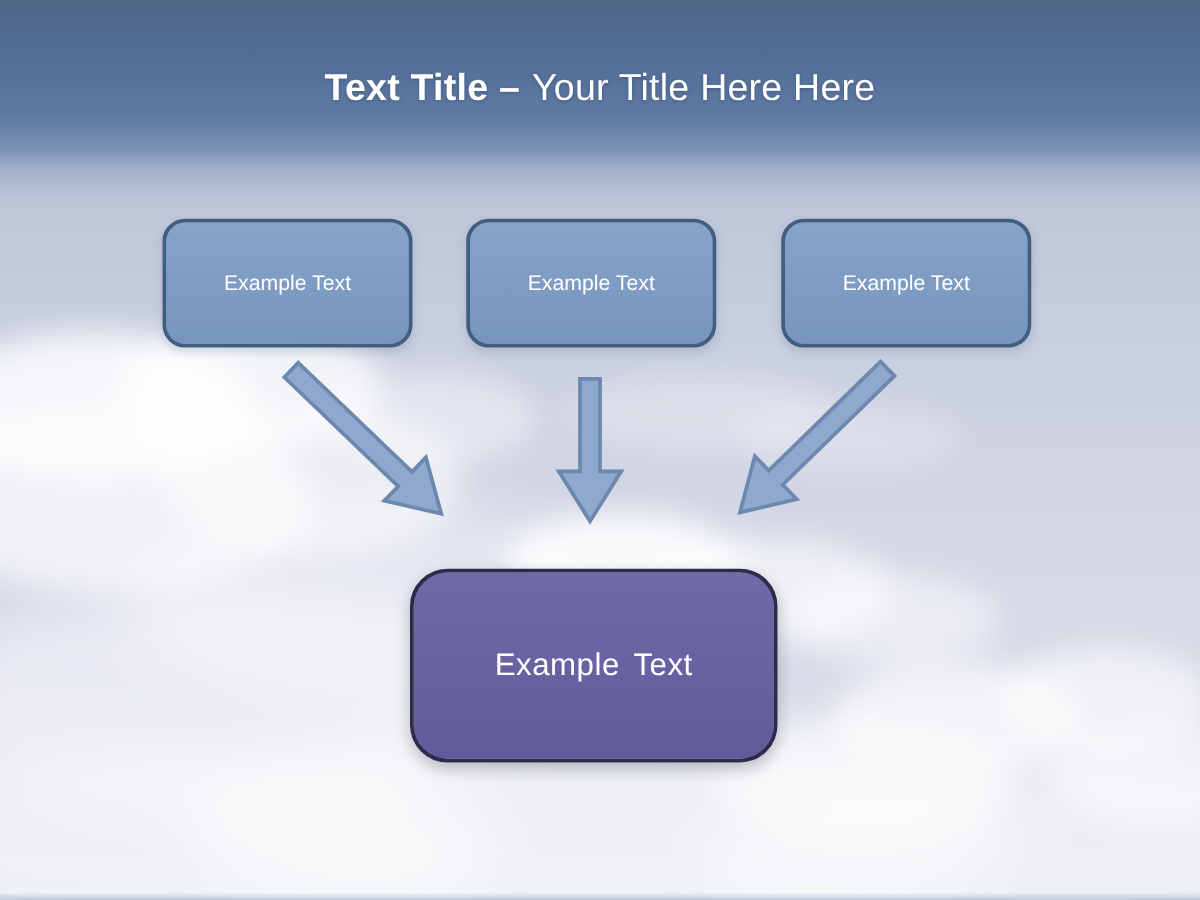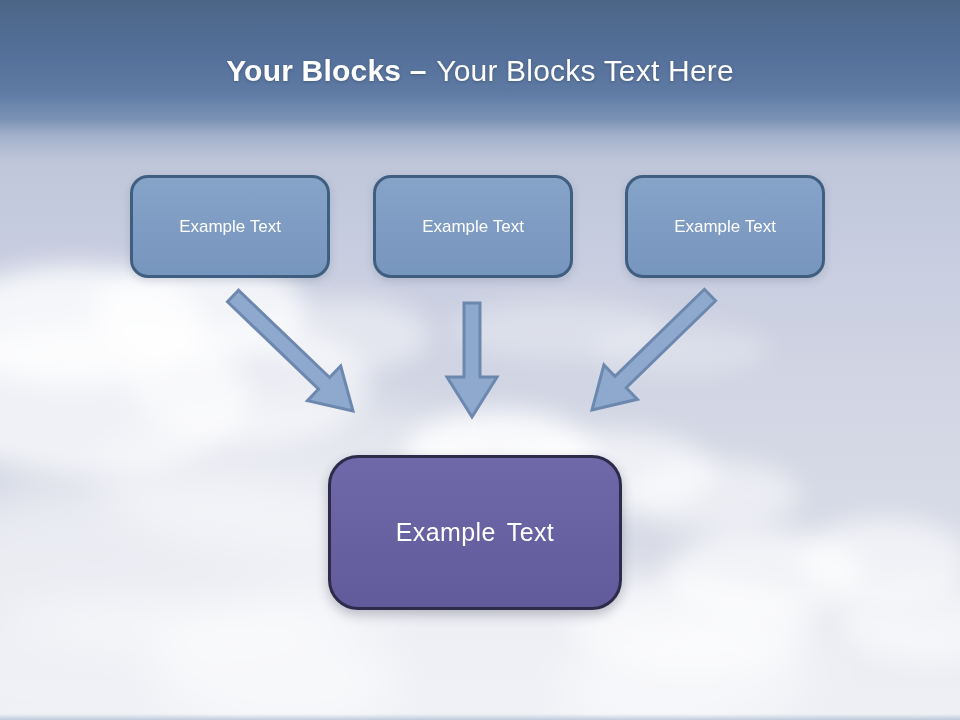--- a/index.html
+++ b/index.html
@@ -91,21 +91,21 @@
     <g filter="url(#b22)" fill="#ffffff">
       <ellipse cx="300" cy="480" rx="200" ry="80" opacity="0.40"></ellipse>
       <ellipse cx="180" cy="560" rx="240" ry="90" opacity="0.45"></ellipse>
       <ellipse cx="140" cy="680" rx="260" ry="80" opacity="0.50"></ellipse>
       <ellipse cx="480" cy="665" rx="330" ry="95" opacity="0.50"></ellipse>
       <ellipse cx="820" cy="690" rx="260" ry="85" opacity="0.45"></ellipse>
     </g>
   </svg>
 
   <div class="title">
-    <span class="bold">Your Blocks –</span><span>Your Blocks Text Here</span>
+    <span class="bold">Text Title –</span><span>Your Title Here Here</span>
   </div>
 
   <svg class="arrows" width="960" height="720" viewBox="0 0 960 720" xmlns="http://www.w3.org/2000/svg">
     <polygon points="238.5,290.2 227.5,301.8 318.6,389.1 307.5,400.6 353,411 340.7,365.9 329.6,377.5"></polygon>
     <polygon points="480,303 464,303 464,377 447,377 472,417 497,377 480,377"></polygon>
     <polygon points="715.6,300.7 704.4,289.3 615.0,376.4 603.9,364.9 592,410 637.4,399.3 626.2,387.8"></polygon>
   </svg>
 
   <div class="block b0">
     <span>Example Text</span>

